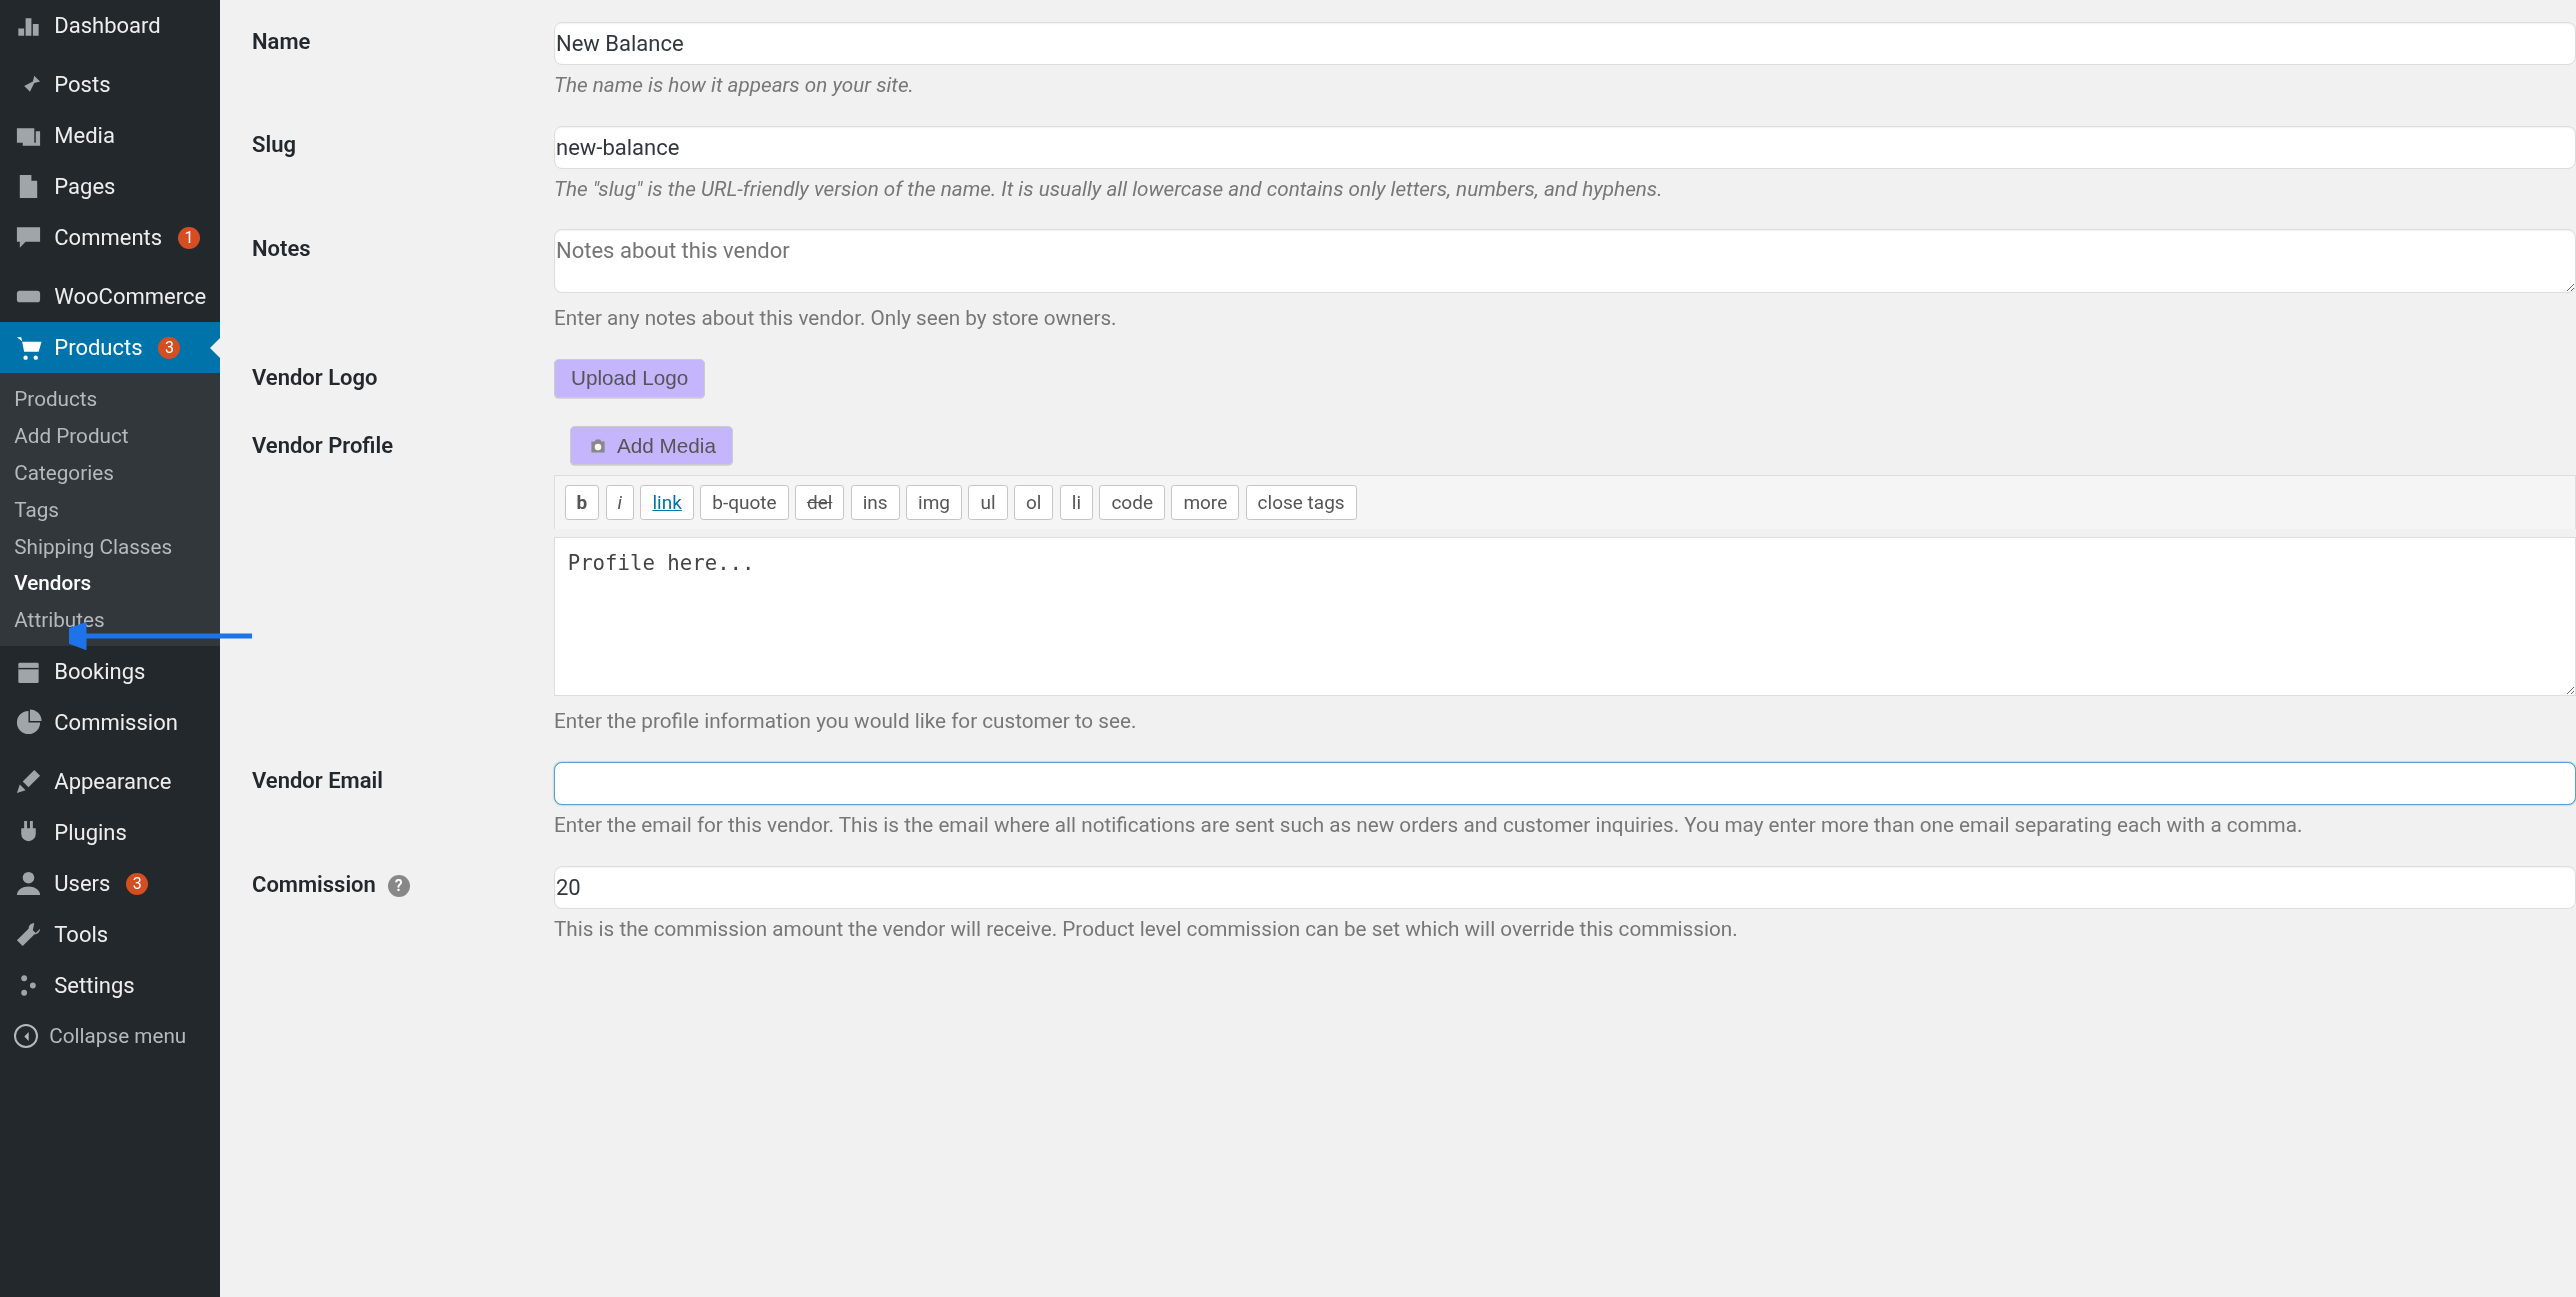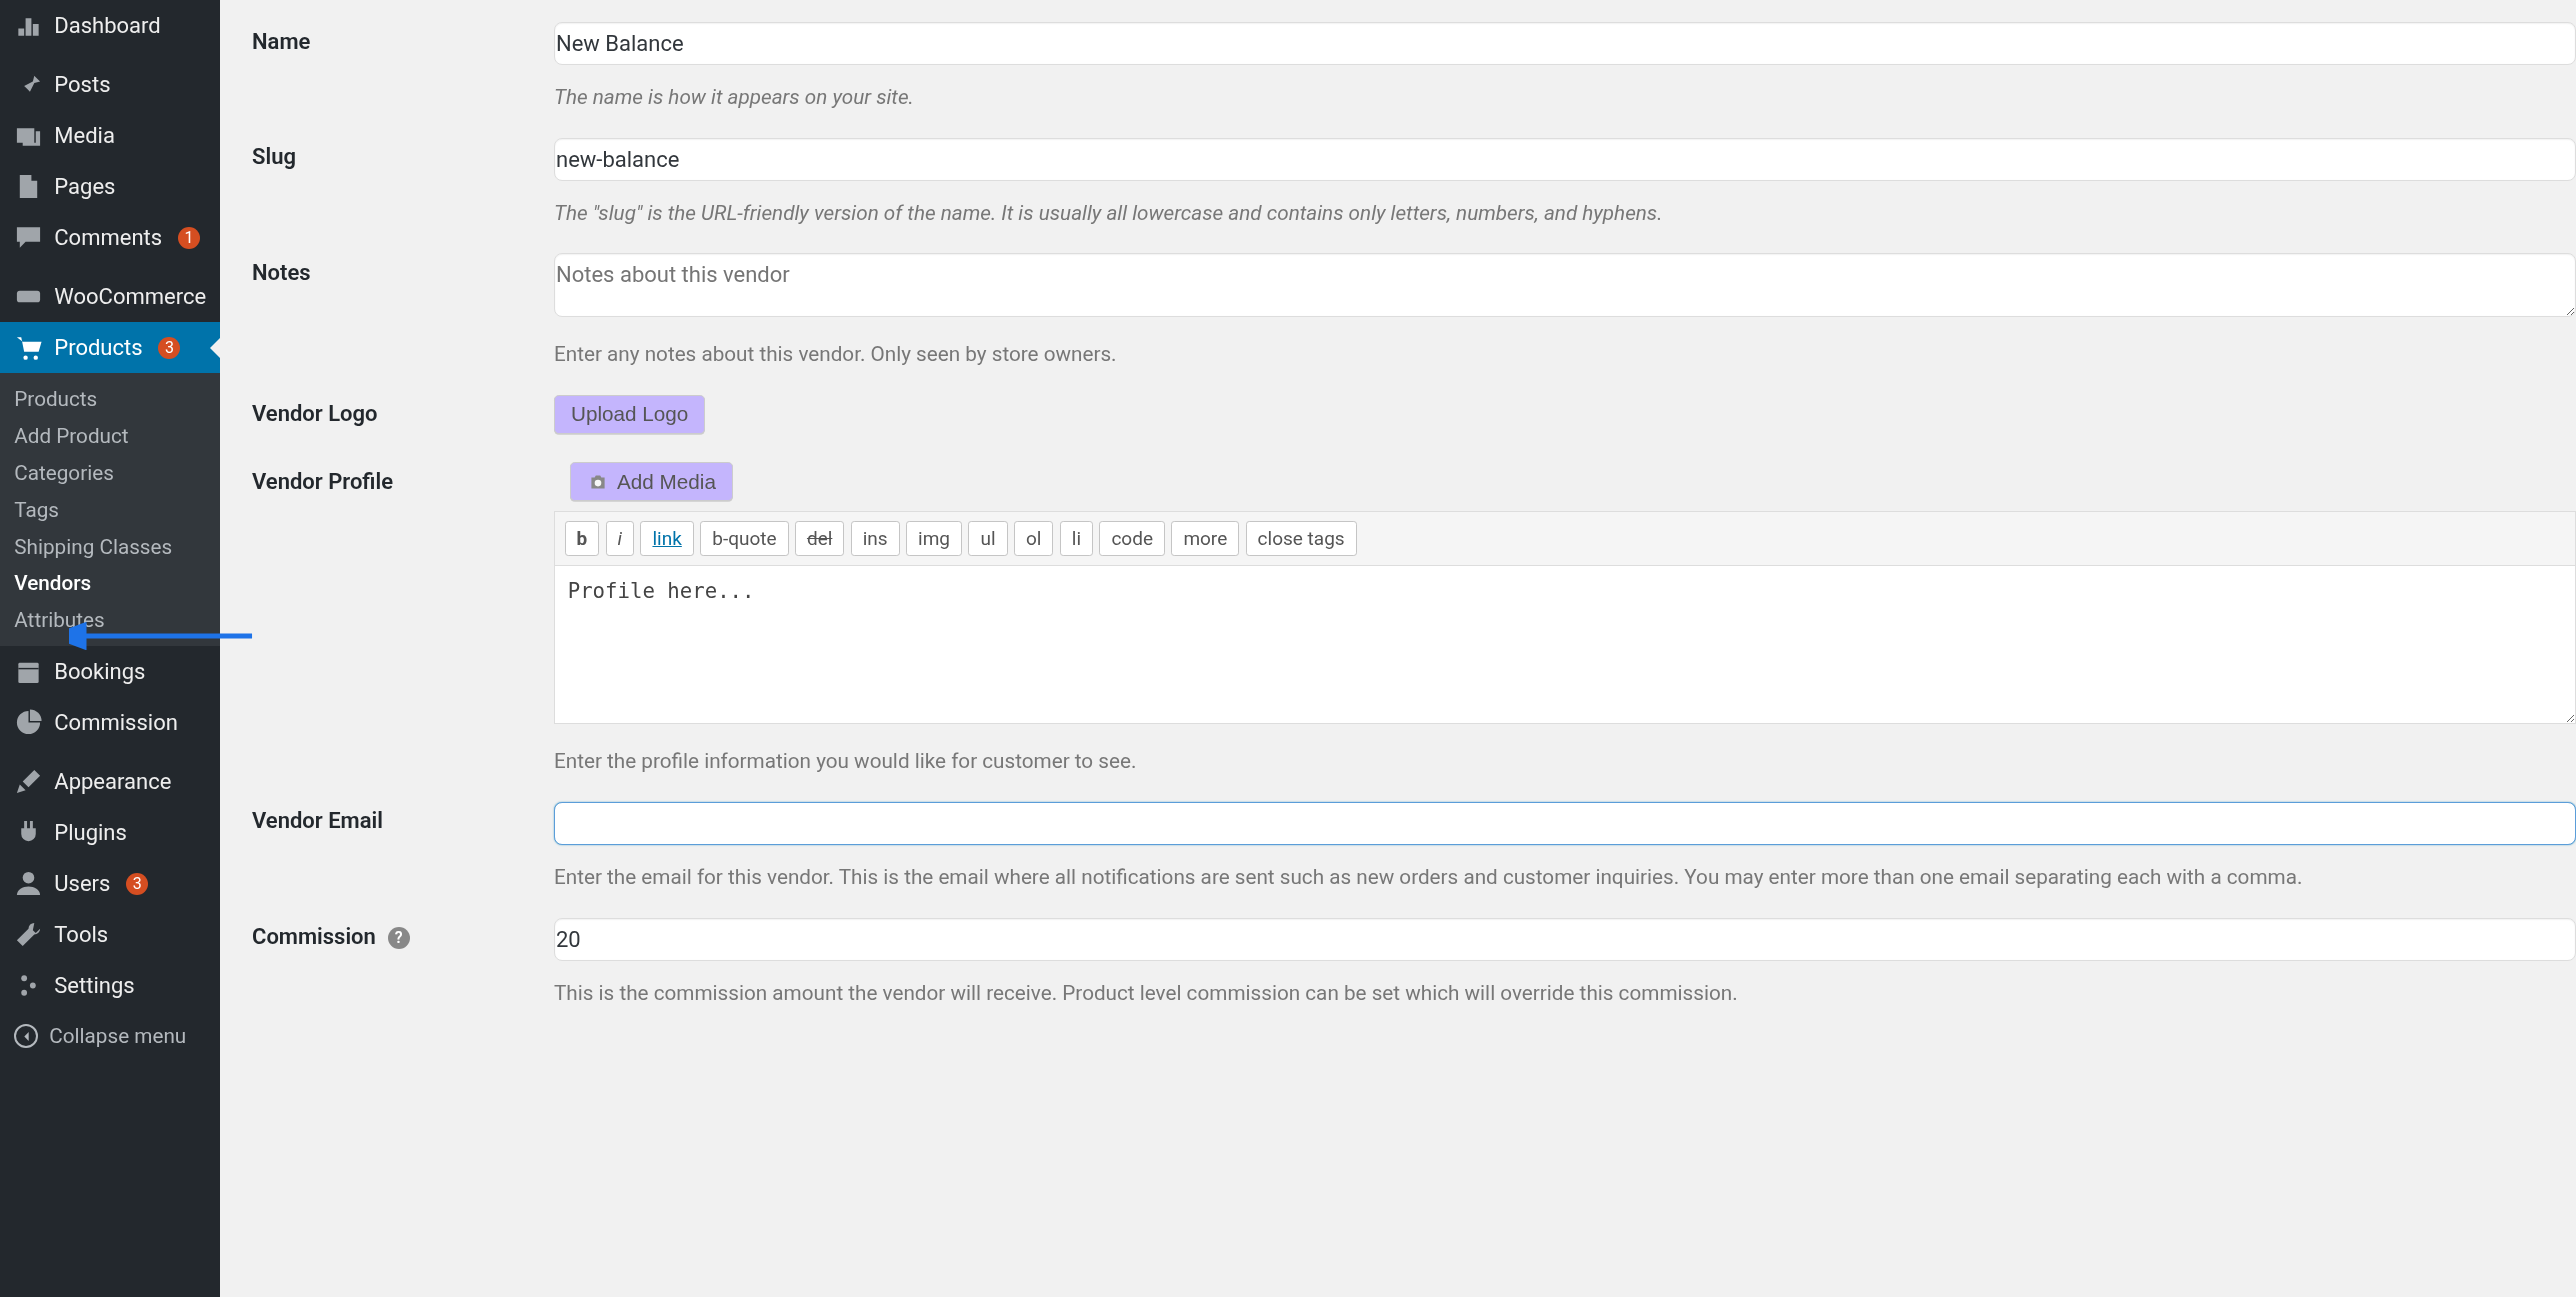--- a/index.html
+++ b/index.html
@@ -38,39 +38,39 @@
   .admin-menu .submenu .sub-item.current{color:#fff;font-weight:500;}
   .badge{display:inline-flex;align-items:center;justify-content:center;min-width:22px;height:22px;padding:0 6.4px;border-radius:11px;background:var(--badge-orange);color:#fff;font-size:16px;margin-left:4.8px;}
   .admin-menu .collapse{display:flex;align-items:center;gap:11px;padding:12.7px 14.3px;color:#b4b9be;cursor:pointer;font-size:20.7px;}
   .admin-menu .collapse .circle{width:24px;height:24px;border:2.4px solid #b4b9be;border-radius:50%;display:flex;align-items:center;justify-content:center;}
   .admin-menu .collapse .circle svg{width:11px;height:11px;fill:#b4b9be;}
   
   .content{flex:1;padding:8px 0 48px 32px;}
   .form-table{width:100%;border-collapse:collapse;}
   .form-table td.label{width:302px;vertical-align:top;padding:20.7px 16px 20.7px 0;font-weight:600;font-size:22px;color:#23282d;}
   .form-table td.field{vertical-align:top;padding:14.3px 0 14.3px 0;}
-  .desc{font-style:italic;color:var(--wp-desc);font-size:20.7px;margin-top:20px;}
+  .desc{font-style:italic;color:var(--wp-desc);font-size:20.7px;margin-top:8px;}
   .desc.plain{font-style:normal;}
   input[type=text].wp-input,textarea.wp-input{
     width:100%;border:0.8px solid var(--wp-input-border);background:#fff;border-radius:8px;
     padding:8px 1px;font-size:22px;color:#32373c;box-shadow:inset 0 0.8px 1.6px rgba(0,0,0,.07);font-family:inherit;
   }
   input[type=text].wp-input.focus{border-color:var(--wp-input-blue);box-shadow:0 0 1.6px rgba(30,140,190,.8);}
   textarea.wp-input{height:64px;resize:vertical;}
   .button{display:inline-block;padding:6.4px 16px;border:0.8px solid #ccc;background:#c4b5fd;border-radius:4.8px;font-size:20.7px;color:#555;cursor:pointer;box-shadow:0 0.8px 0 #ccc;}
   .button.media{display:inline-flex;align-items:center;gap:8px;margin-left:16px;}
   .button.media .micon{width:22px;height:22px;}
   .button.media .micon svg{width:22px;height:22px;fill:#888;}
   
   .qt-toolbar{display:flex;flex-wrap:wrap;gap:6.4px;background:#f5f5f5;border:0.8px solid var(--wp-border);border-bottom:none;padding:9.5px;margin-top:9.5px;}
   .qt-btn{border:0.8px solid #c5c5c5;background:#fff;border-radius:3.2px;padding:4.8px 11px;font-size:19px;color:#555;cursor:pointer;font-family:inherit;}
   .qt-btn.i{font-style:italic;}
   .qt-btn.link{color:#0073aa;text-decoration:underline;}
   .qt-btn.del{text-decoration:line-through;}
-  .editor{width:100%;height:159px;border:0.8px solid var(--wp-border);background:#fff;padding:12.7px;font-family:Menlo,Consolas,monospace;font-size:20.7px;color:#444;resize:vertical;}
+  .editor{width:100%;height:159px;border:0.8px solid var(--wp-border);background:#fff;padding:12.7px;font-family:Menlo,Consolas,monospace;font-size:20.7px;color:#444;resize:vertical;margin-top:8px;}
   .help{display:inline-block;width:22px;height:22px;border-radius:50%;background:#888;color:#fff;font-size:16px;text-align:center;line-height:22px;margin-left:6.4px;vertical-align:middle;cursor:help;}
   
   .arrow-vendors{position:absolute;pointer-events:none;}
 </style>
 </head>
 <body>
 
 <div class="wrap">
 
   <nav class="admin-menu">

